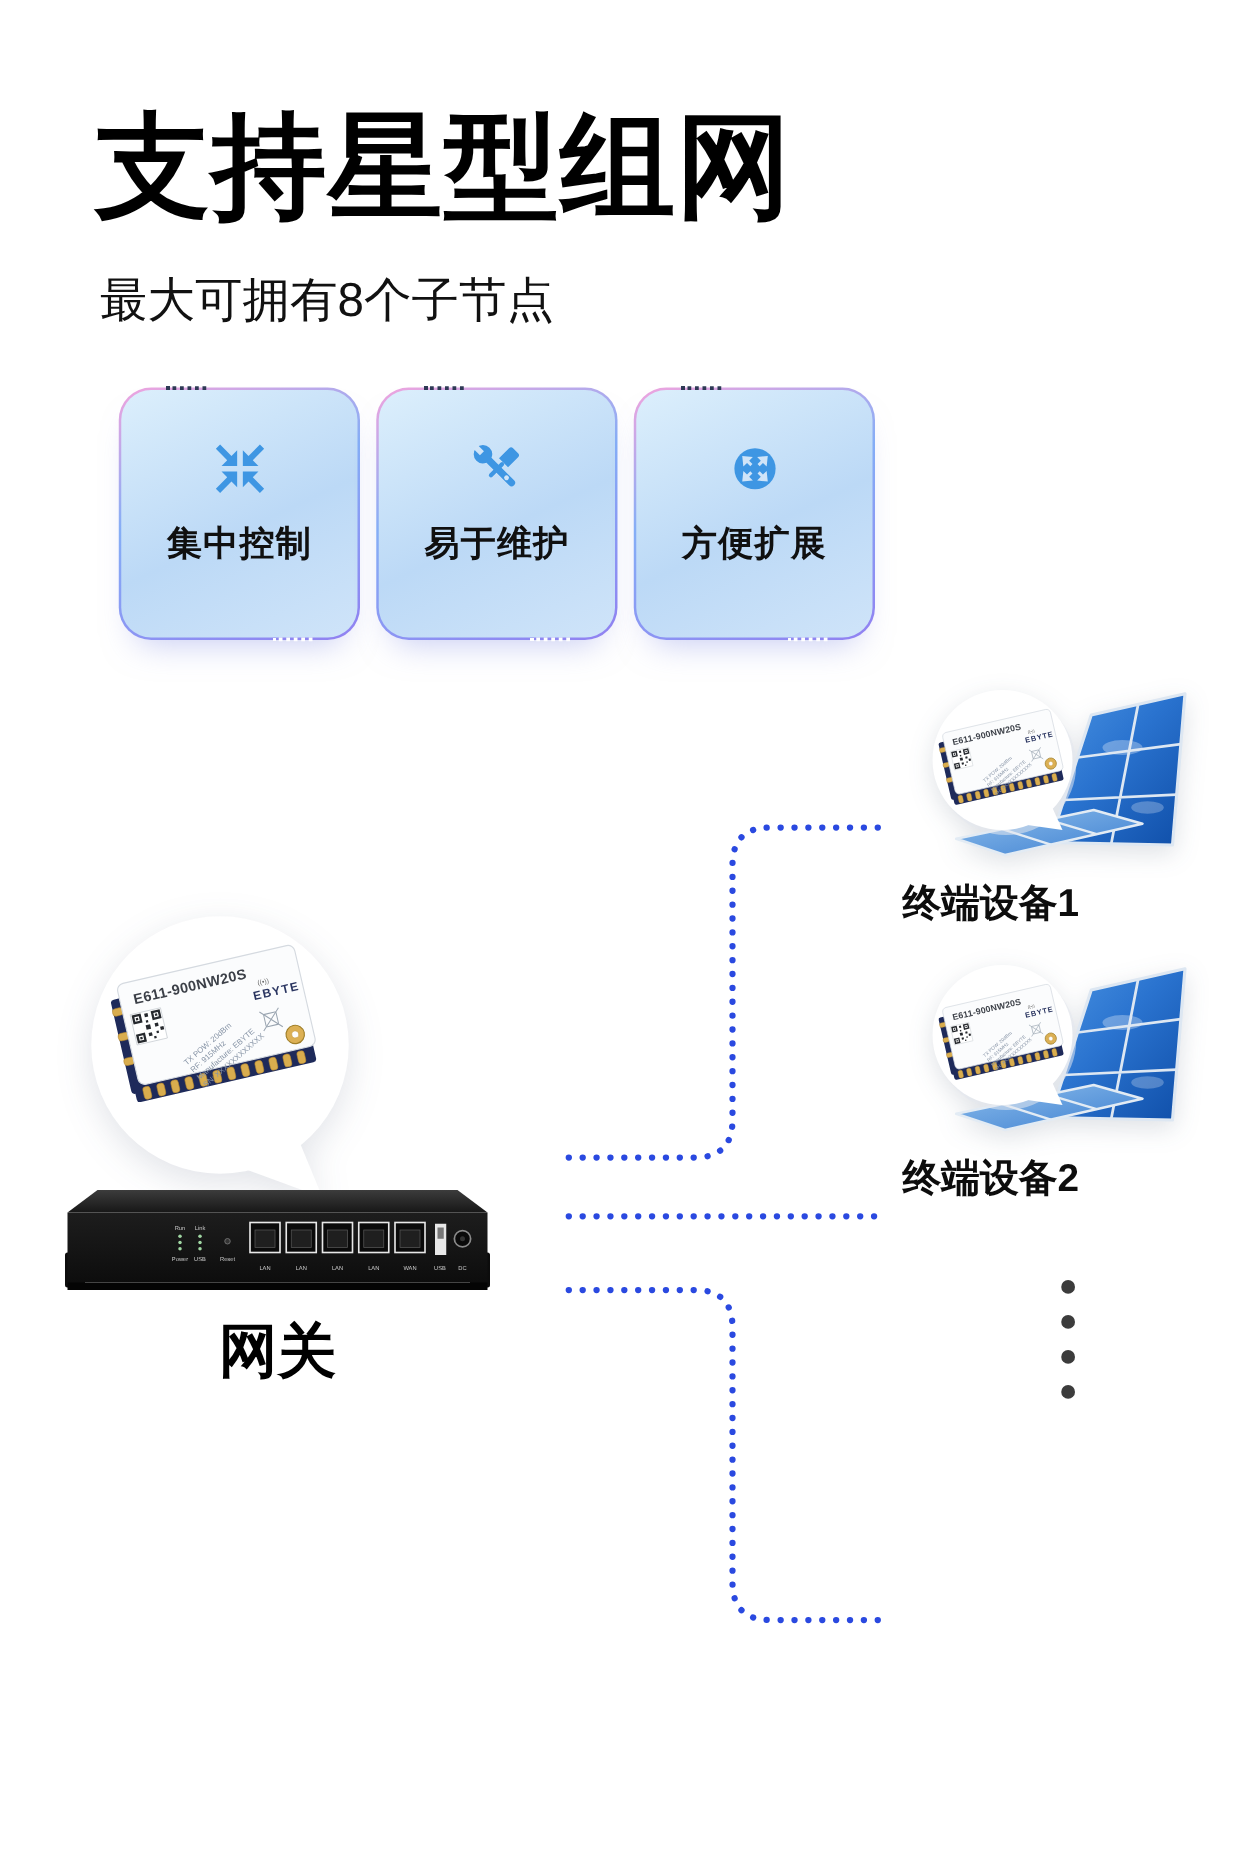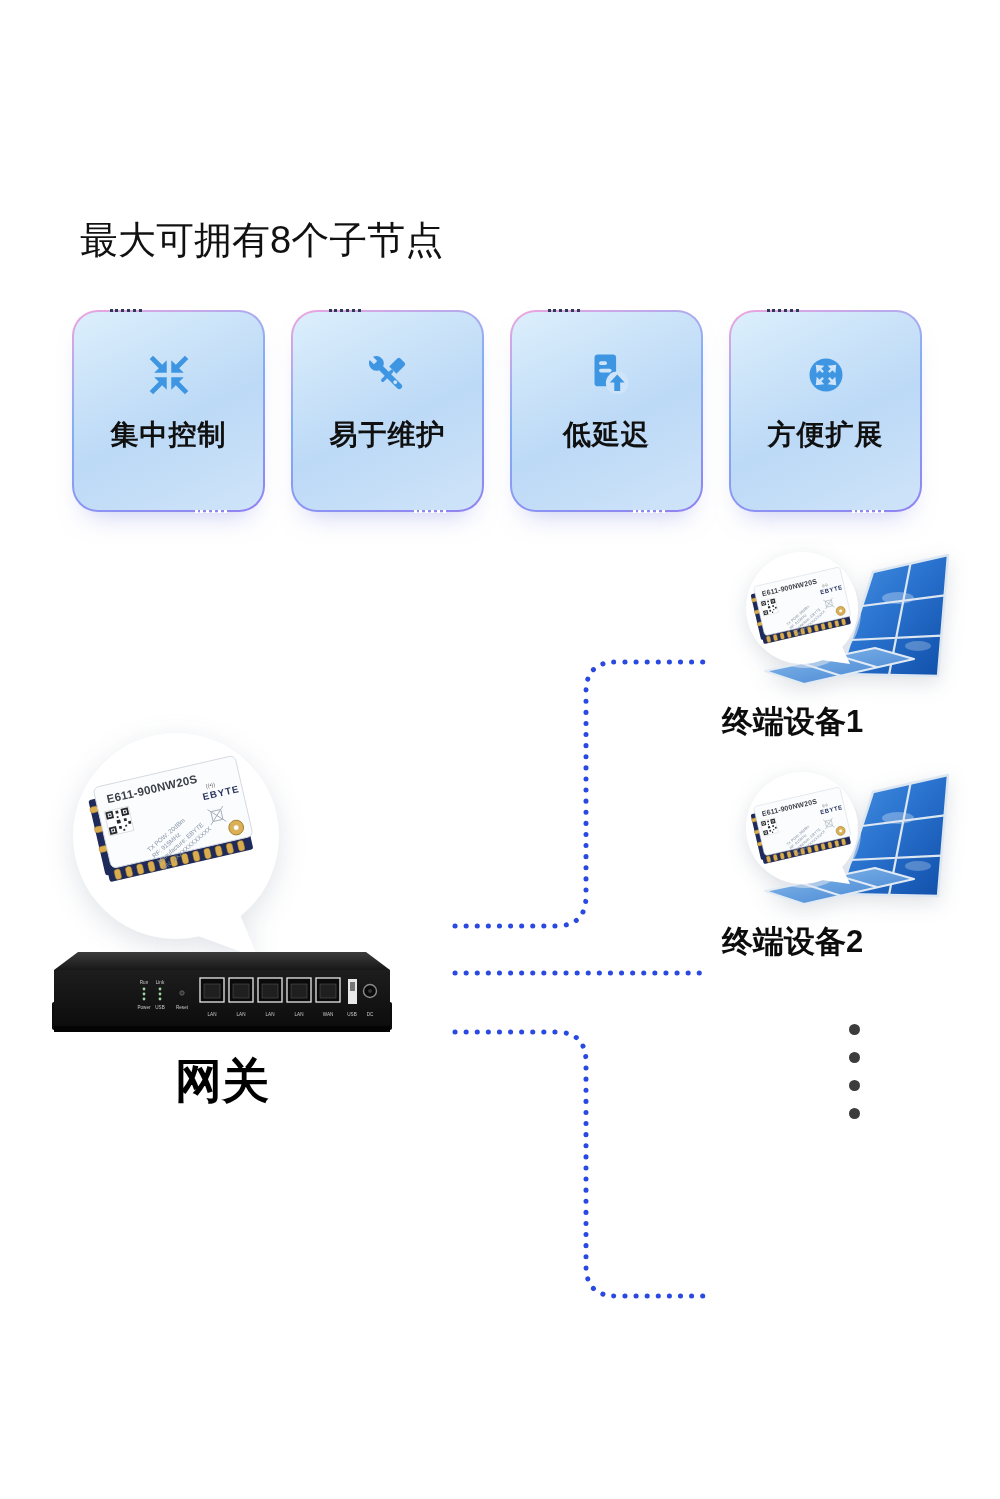--- a/index.html
+++ b/index.html
@@ -9,21 +9,21 @@
     --card_border_blue:#85aef6;
     --card_border_purple:#9181f1;
   }
   *{margin:0;padding:0;box-sizing:border-box;}
   body{background:#fff;font-family:"Liberation Sans","DejaVu Sans",sans-serif;}
   .page{position:relative;width:1000px;height:1499px;background:#fff;overflow:hidden;}
 
   .page-title{position:absolute;left:76px;top:72px;font-size:92px;font-weight:900;color:#000;letter-spacing:1px;}
   .page-subtitle{position:absolute;left:80px;top:215px;font-size:38px;font-weight:400;color:#111;}
 
-  .features{position:absolute;left:72px;top:310px;display:flex;gap:26px;}
+  .features{position:absolute;left:95px;top:310px;display:flex;gap:13px;}
   .card{position:relative;width:193px;height:202px;border-radius:26px;padding:2px;
     background:linear-gradient(160deg,var(--card_border_pink) 0%,var(--card_border_blue) 42%,var(--card_border_purple) 100%);
     box-shadow:0 16px 26px -14px rgba(140,150,230,.5);}
   .card-inner{width:100%;height:100%;border-radius:24px;
     background:linear-gradient(155deg,#dcEFfc 0%,#bcd9f6 55%,#cfe4f9 100%);
     display:flex;flex-direction:column;align-items:center;}
   .deco{position:absolute;width:32px;height:0;border-top:3px dotted #2e3a55;z-index:2;}
   .deco-tl{top:-1px;left:38px;}
   .deco-br{bottom:-1px;right:38px;border-top:3px dotted #fff;}
   .card-icon{margin-top:38px;width:50px;height:50px;}
@@ -158,20 +158,21 @@
         <circle cx="112" cy="62" r="56" fill="#fff"></circle>
         <polygon points="118,112 150,96 160,118" fill="#fff"></polygon>
         <use href="#g-module" transform="translate(58,42) rotate(-13) scale(0.56)"></use>
       </g>
     </g>
   </defs>
 </svg>
 
 <div class="page">
 
+  <h1 class="page-title">支持星型组网</h1>
   <div class="page-subtitle">最大可拥有8个子节点</div>
 
   <div class="features">
 
     <div class="card">
       <span class="deco deco-tl"></span>
       <span class="deco deco-br"></span>
       <div class="card-inner">
         <svg class="card-icon" viewBox="0 0 44 44">
           <path class="ic" d="M20,20 L9,20 L13,16 L5,8 L8,5 L16,13 L20,9 Z"></path>
@@ -201,34 +202,20 @@
           <g transform="rotate(-45 22 22)">
             <path class="ic" d="M22,1 a6.5,6.5 0 0 1 6.5,6.5 a6.5,6.5 0 0 1 -4,6 V36 a2.5,2.5 0 0 1 -5,0 V13.5 a6.5,6.5 0 0 1 -4,-6 A6.5,6.5 0 0 1 22,1 Z"></path>
             <rect x="20" y="0" width="4" height="6.5" fill="#cfe4f8"></rect>
             <circle cx="22" cy="31" r="1.7" fill="#cfe4f8"></circle>
           </g>
         </svg>
         <div class="card-label">易于维护</div>
       </div>
     </div>
 
-    <div class="card">
-      <span class="deco deco-tl"></span>
-      <span class="deco deco-br"></span>
-      <div class="card-inner">
-        <svg class="card-icon" viewBox="0 0 44 44">
-          <rect class="ic" x="11" y="4" width="19" height="28" rx="3"></rect>
-          <rect x="15" y="10" width="7" height="3.2" rx="1.6" fill="#cfe4f8"></rect>
-          <rect x="15" y="16.5" width="11" height="3.2" rx="1.6" fill="#cfe4f8"></rect>
-          <circle cx="31" cy="29" r="10" fill="#cfe4f8"></circle>
-          <path class="ic" d="M31,21.5 L37.5,28.5 L33.6,28.5 L33.6,36 L28.4,36 L28.4,28.5 L24.5,28.5 Z"></path>
-        </svg>
-        <div class="card-label">低延迟</div>
-      </div>
-    </div>
 
     <div class="card">
       <span class="deco deco-tl"></span>
       <span class="deco deco-br"></span>
       <div class="card-inner">
         <svg class="card-icon" viewBox="0 0 44 44">
           <circle class="ic" cx="22" cy="22" r="14.5"></circle>
           <g fill="#cfe4f8">
             <path d="M13,13 L20.5,13.8 L17.9,16.4 L20.2,18.7 L18.7,20.2 L16.4,17.9 L13.8,20.5 Z"></path>
             <g transform="rotate(90 22 22)">

